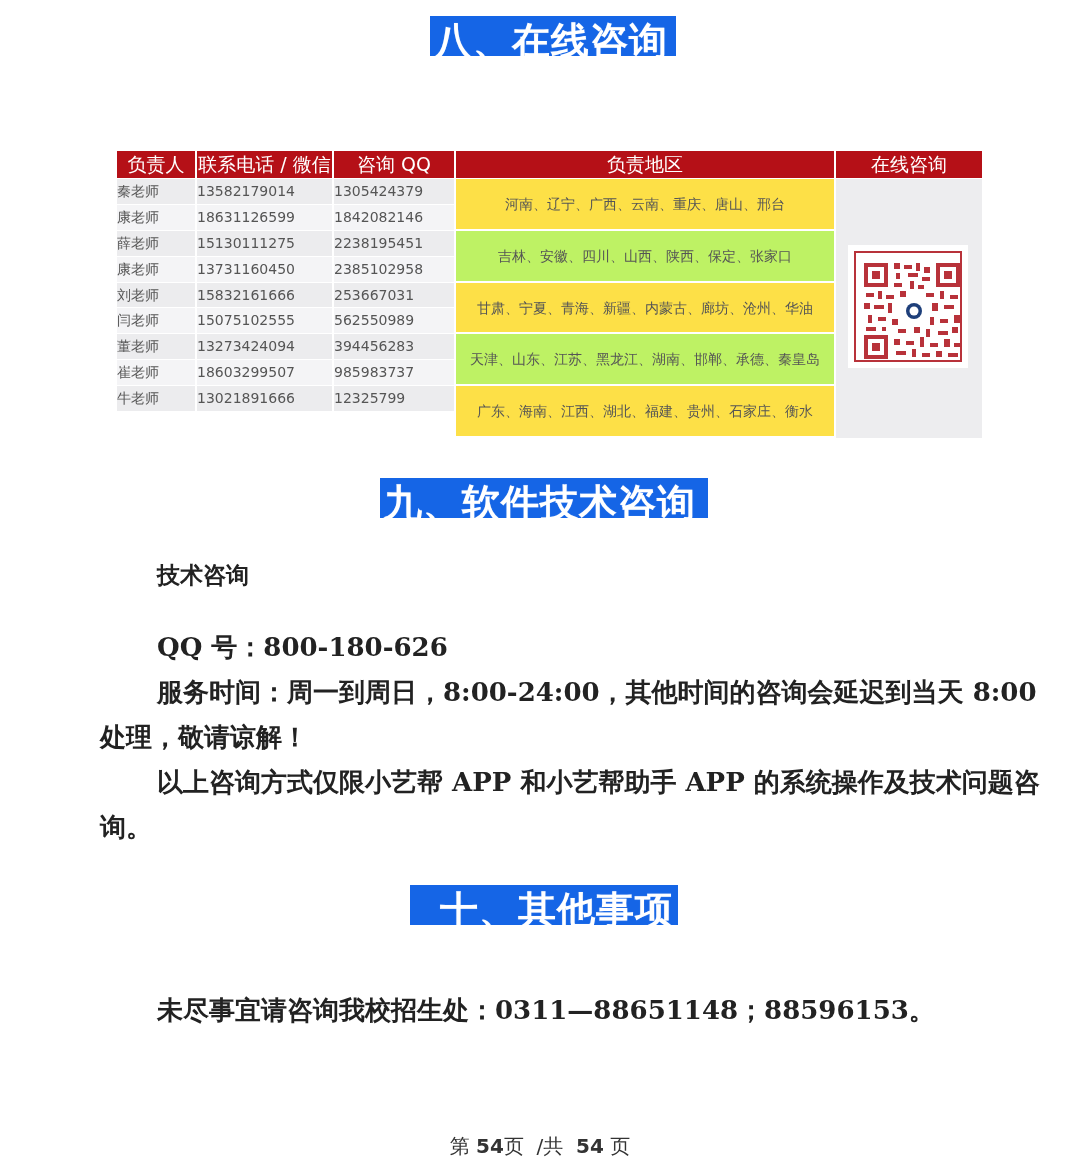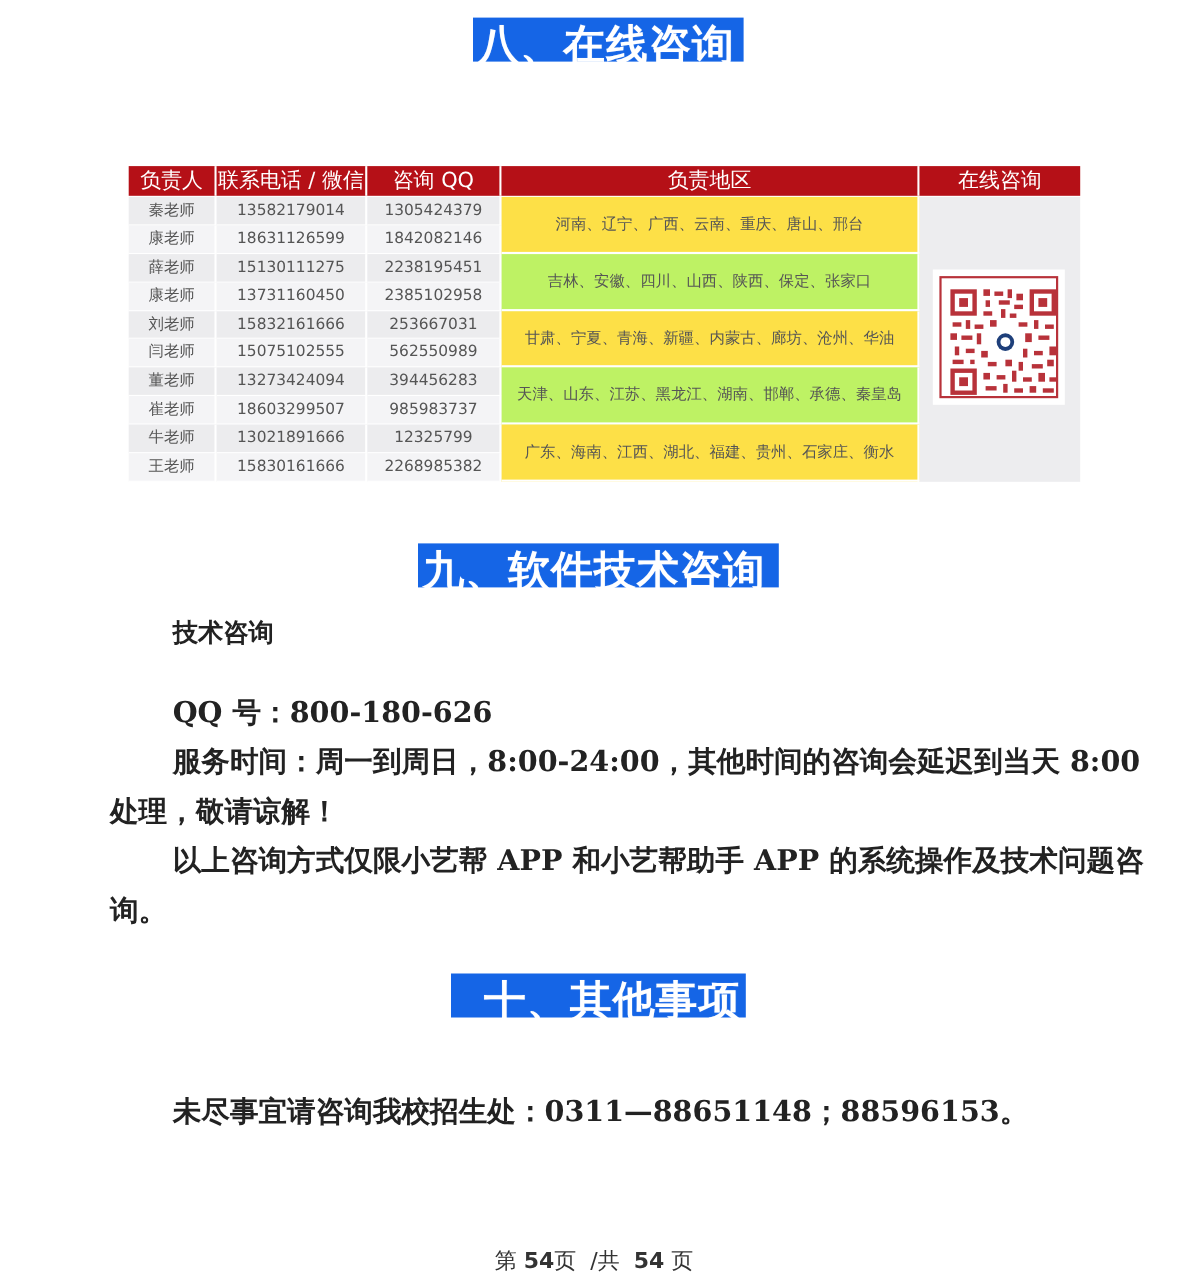--- a/index.html
+++ b/index.html
@@ -7,21 +7,21 @@
          font-family: "DejaVu Serif", "Liberation Serif", serif; color: #222; }
 
   .section-title {
     position: absolute; background: #1565e6; color: #ffffff;
     font-family: "DejaVu Sans", "Liberation Sans", sans-serif;
     font-weight: bold; font-size: 38px; line-height: 50px; height: 40px;
     white-space: nowrap; letter-spacing: 1px; padding: 0 4px;
     text-shadow: 0 0 1px rgba(255,255,255,0.4);
   }
   #title8 { left: 430px; top: 16px; width: 238px; }
-  #title9 { left: 380px; top: 494px; width: 320px; }
+  #title9 { left: 380px; top: 478px; width: 320px; }
   #title10 { left: 410px; top: 885px; width: 260px; text-align: right; }
 
   
   .contact-table {
     position: absolute; left: 117px; top: 151px; width: 865px; height: 287px;
     font-family: "DejaVu Sans", "Liberation Sans", sans-serif;
     background: #ffffff;
   }
   .thead { position: absolute; top: 0; left: 0; height: 27px; width: 865px; display: flex; }
   .th {
@@ -32,21 +32,21 @@
   .th:last-child { border-right: none; }
   .c1 { width: 80px; }
   .c2 { width: 137px; }
   .c3 { width: 122px; }
   .c4 { width: 380px; }
   .c5 { width: 146px; }
 
   .rows-left { position: absolute; top: 28px; left: 0; width: 339px; }
   .row { display: flex; height: 25.9px; }
   .row .td {
-    box-sizing: border-box; font-size: 14px; color: #555; text-align: center;
+    box-sizing: border-box; font-size: 14px; color: #555; 
     line-height: 25.9px; border-right: 2px solid #ffffff; border-bottom: 1px solid #ffffff;
     background: #ececee;
   }
   .row.alt .td { background: #f4f4f6; }
 
   .regions { position: absolute; top: 28px; left: 339px; width: 380px; }
   .region {
     height: 51.8px; box-sizing: border-box; background: #fde047;
     border-bottom: 2px solid #ffffff; border-right: 2px solid #ffffff;
     font-size: 14px; color: #555; text-align: center; line-height: 50px;
@@ -136,25 +136,20 @@
     </div>
     <div class="row alt">
       <div class="td c1">崔老师</div>
       <div class="td c2">18603299507</div>
       <div class="td c3">985983737</div>
     </div>
     <div class="row">
       <div class="td c1">牛老师</div>
       <div class="td c2">13021891666</div>
       <div class="td c3">12325799</div>
-    </div>
-    <div class="row alt">
-      <div class="td c1">王老师</div>
-      <div class="td c2">15830161666</div>
-      <div class="td c3">2268985382</div>
     </div>
   </div>
 
   <div class="regions">
     <div class="region">河南、辽宁、广西、云南、重庆、唐山、邢台</div>
     <div class="region alt">吉林、安徽、四川、山西、陕西、保定、张家口</div>
     <div class="region">甘肃、宁夏、青海、新疆、内蒙古、廊坊、沧州、华油</div>
     <div class="region alt">天津、山东、江苏、黑龙江、湖南、邯郸、承德、秦皇岛</div>
     <div class="region">广东、海南、江西、湖北、福建、贵州、石家庄、衡水</div>
   </div>

